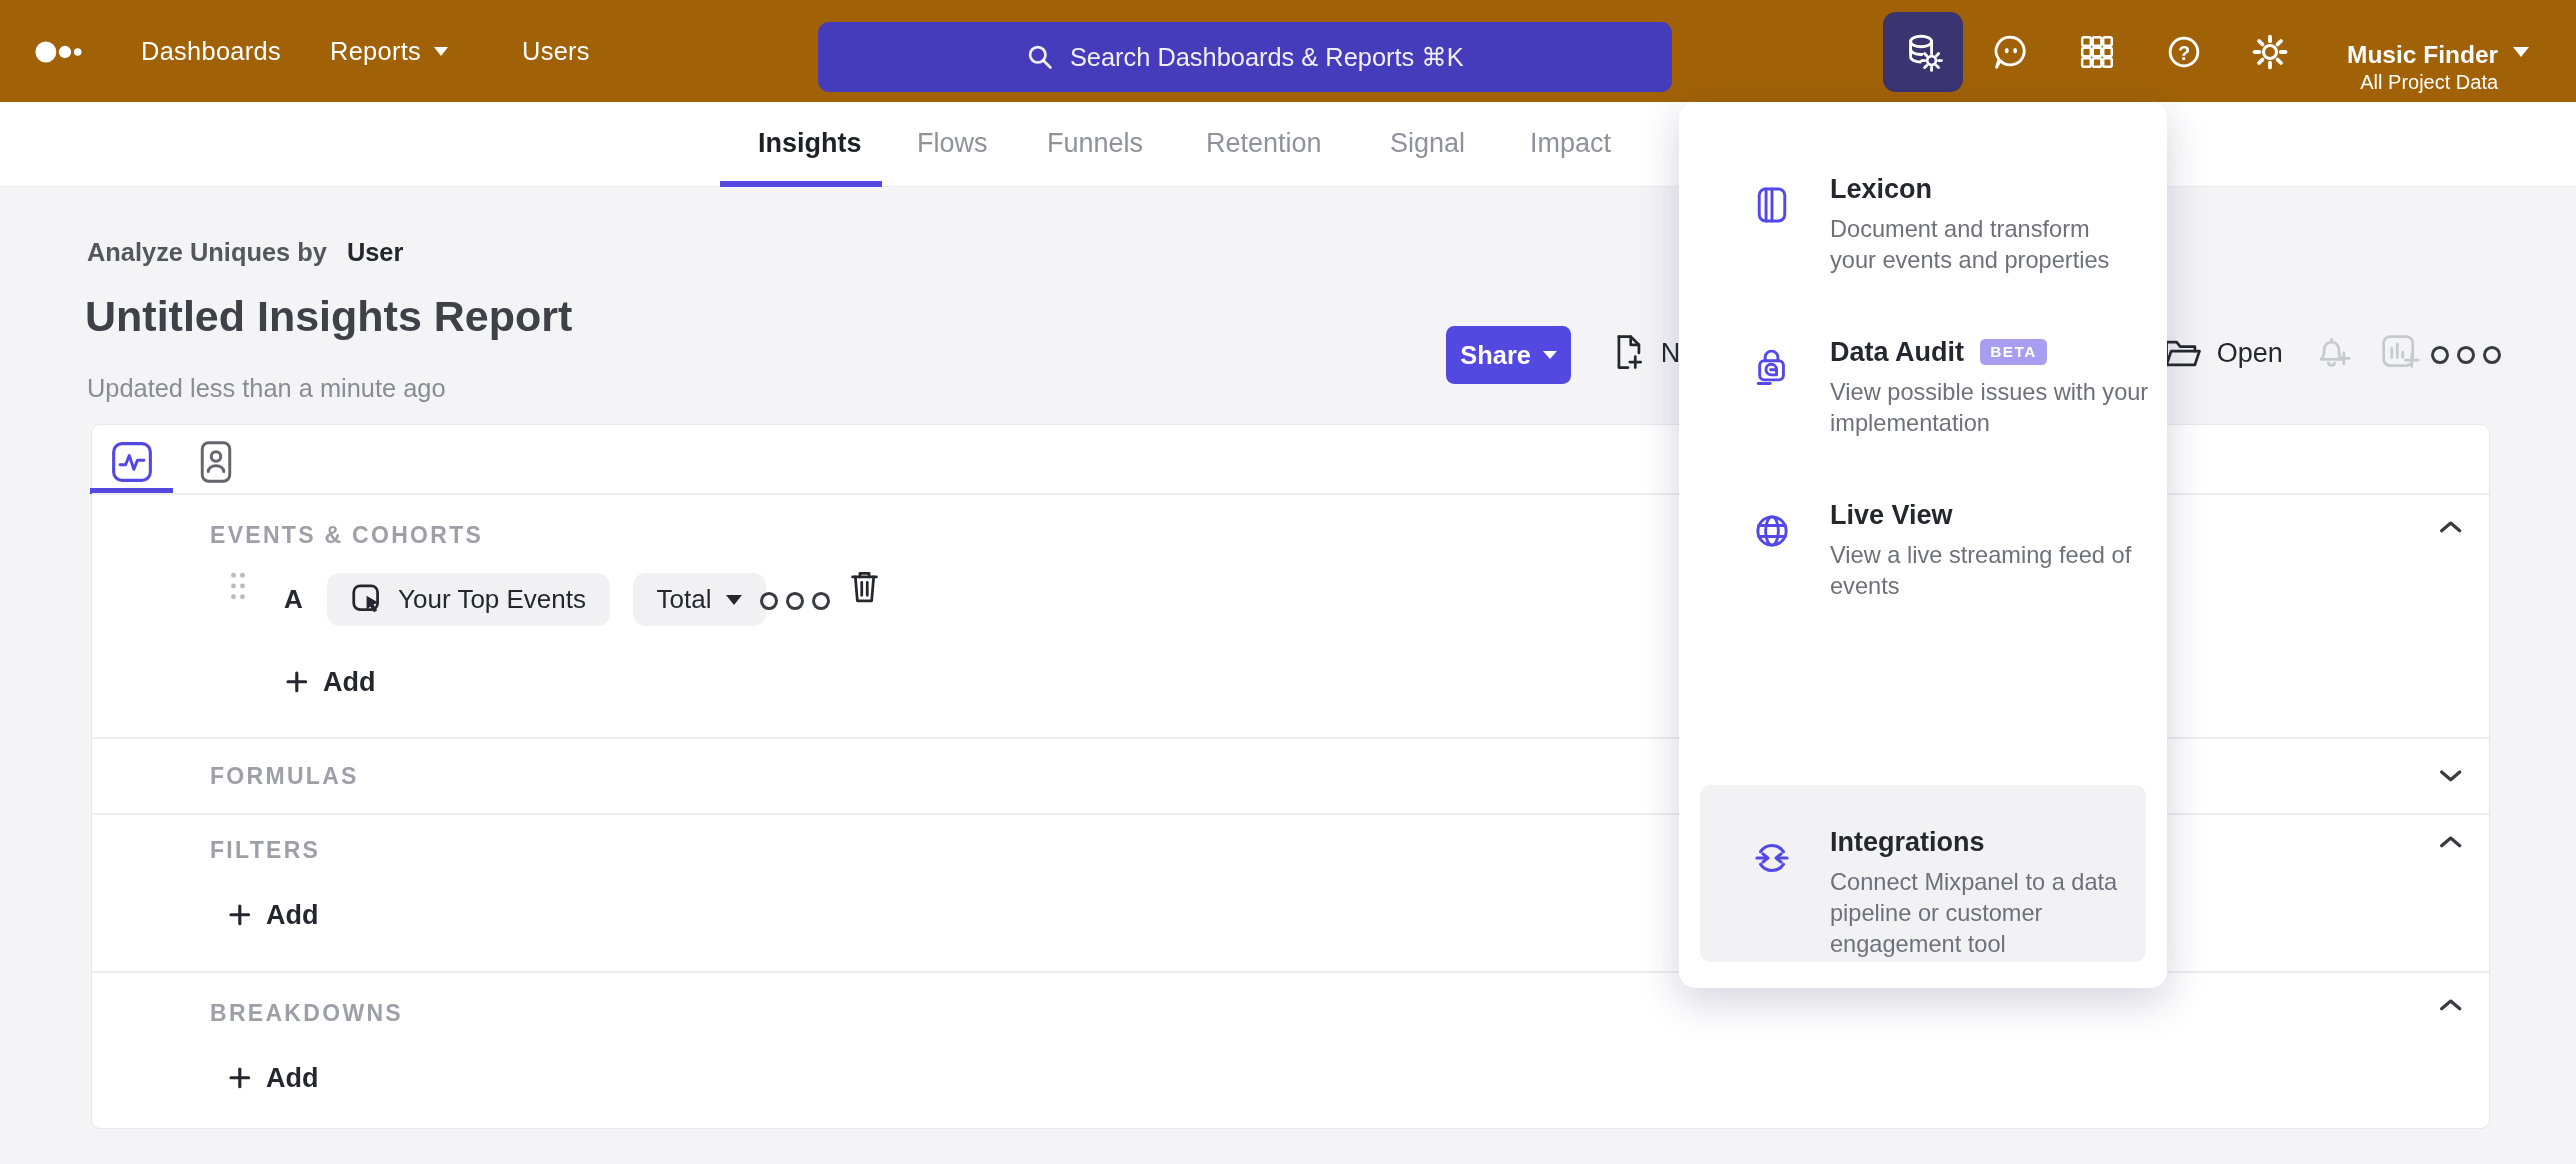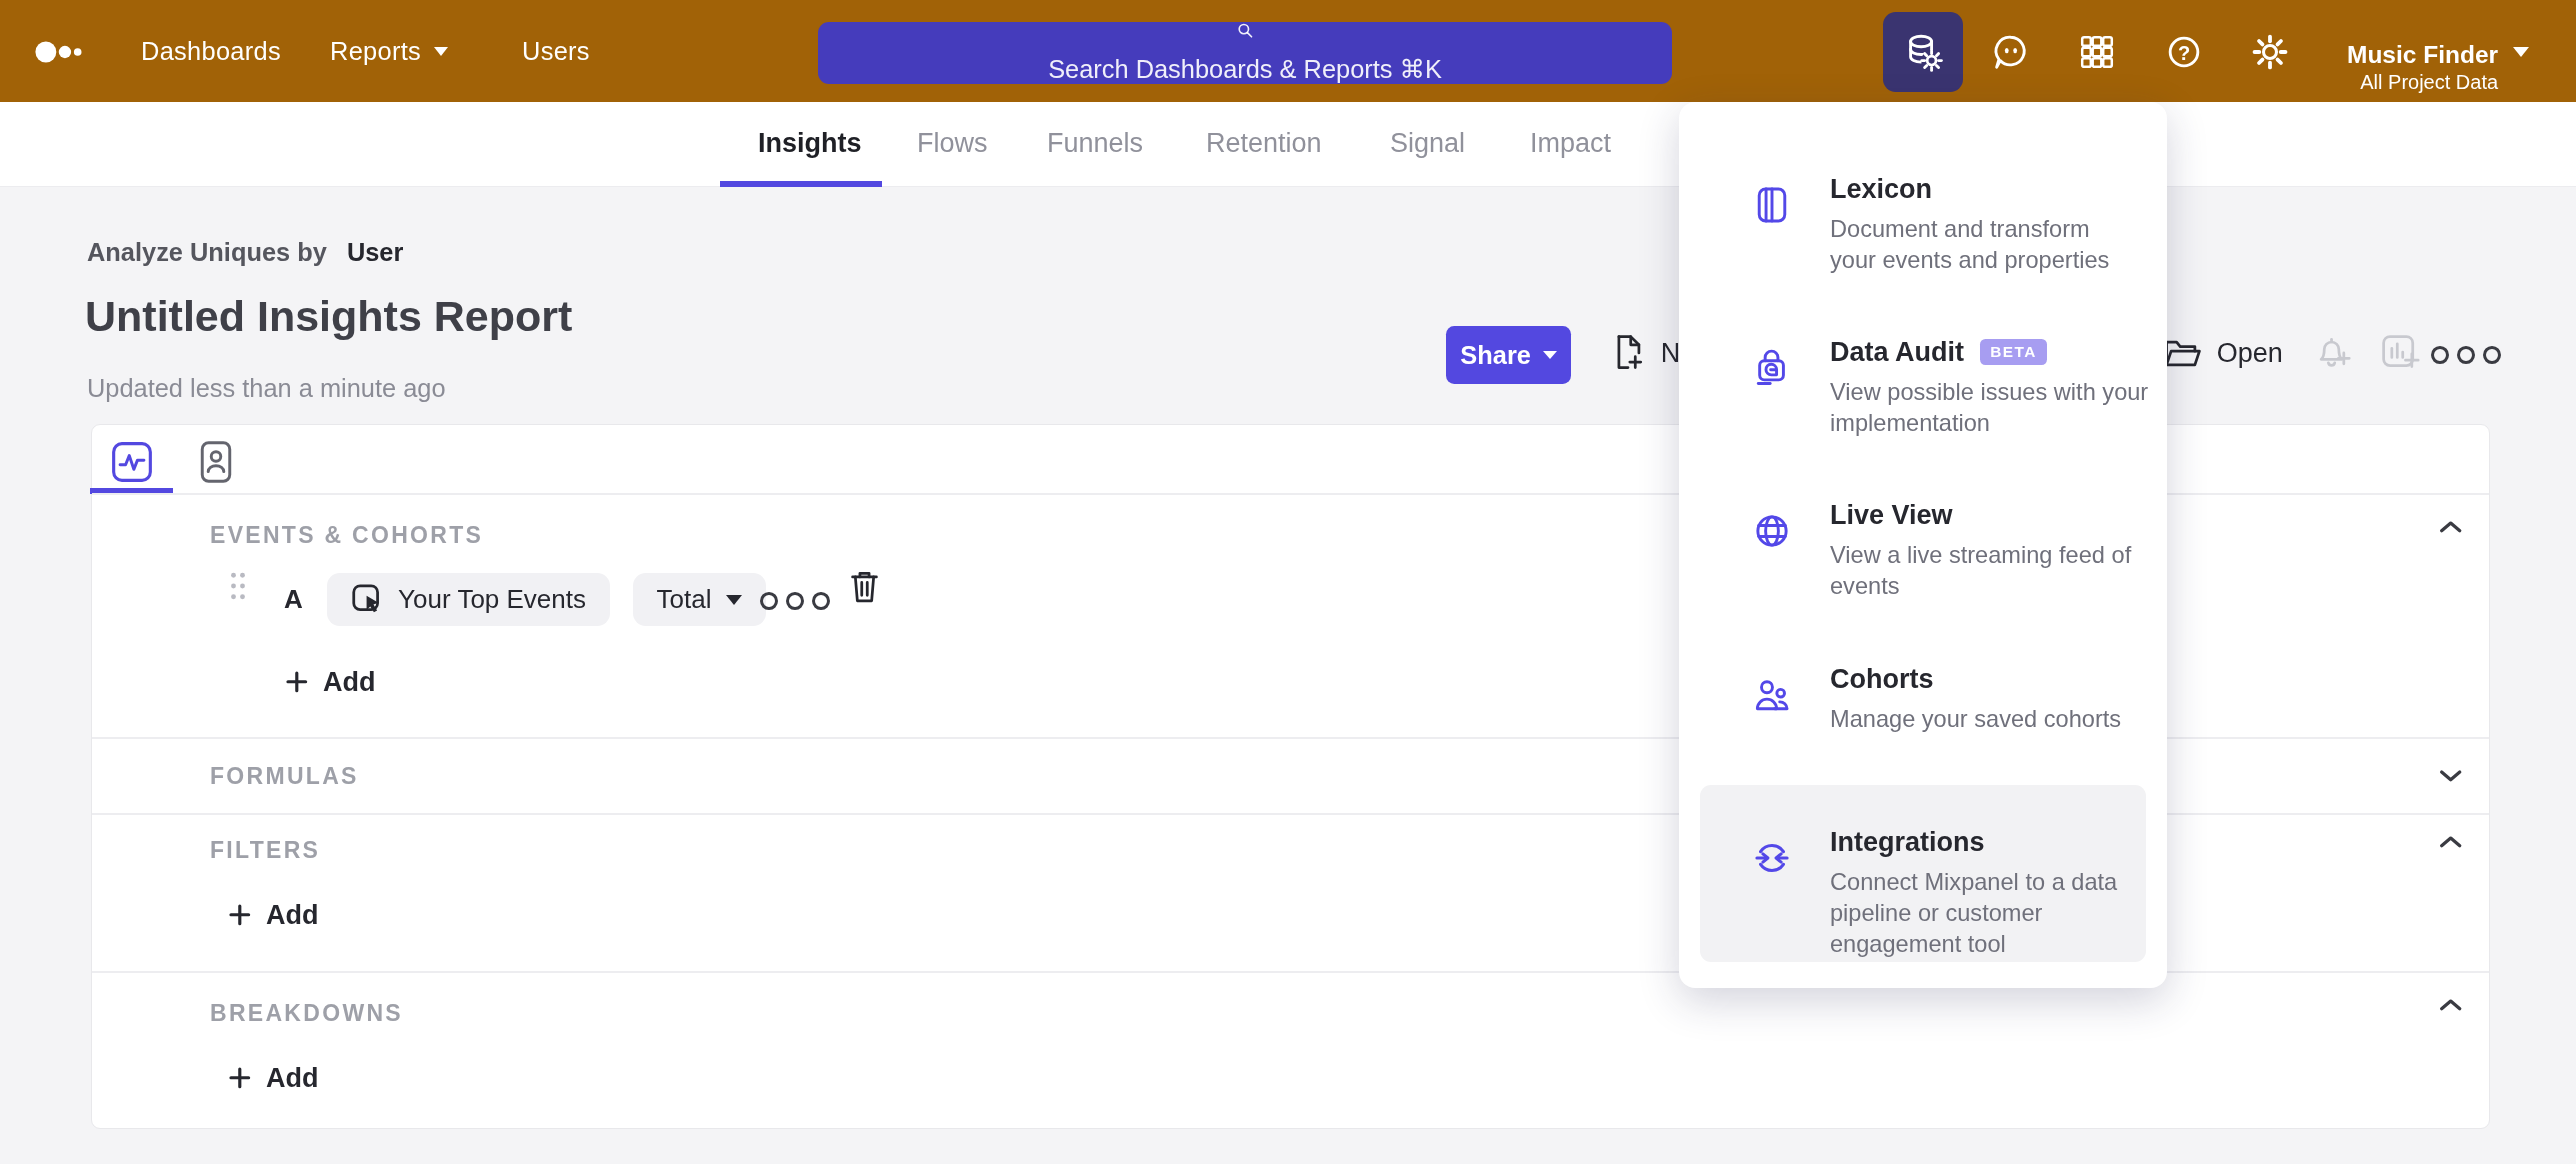--- a/index.html
+++ b/index.html
@@ -6,22 +6,22 @@
   .stage{position:relative;width:2576px;height:1165px;overflow:hidden;
          font-family:"Liberation Sans",sans-serif;background:#F4F4F6;}
   .abs{position:absolute;}
   
   .nav{position:absolute;left:0;top:0;width:2576px;height:102px;background:#a16207;}
   .nav-link{position:absolute;top:0;height:102px;display:flex;align-items:center;
             color:#FFFFFF;font-size:25.4px;font-weight:500;letter-spacing:0.3px;cursor:pointer;}
   .caret{width:0;height:0;border-left:8.2px solid transparent;border-right:8.2px solid transparent;
          border-top:10px solid #fff;display:inline-block;}
   .caret.small{border-left-width:7.3px;border-right-width:7.3px;border-top-width:9px;}
-  .searchbox{position:absolute;left:818px;top:22px;width:854px;height:62px;background:#453CBC;
-             border-radius:11px;display:flex;align-items:center;justify-content:center;gap:14.5px;cursor:text;flex-direction:column;}
+  .searchbox{position:absolute;left:818px;top:22px;width:854px;height:70px;background:#453CBC;
+             border-radius:11px;display:flex;align-items:center;justify-content:center;gap:14.5px;cursor:text;}
   .search-ph{color:rgba(255,255,255,.92);font-size:25.4px;}
   .nav-iconbtn{position:absolute;top:11.8px;width:80px;height:80px;display:flex;align-items:center;
                justify-content:center;border-radius:12.7px;cursor:pointer;}
   .nav-iconbtn.active{background:#3A3470;}
   .project{position:absolute;left:2347px;top:16px;height:102px;display:flex;flex-direction:column;
            justify-content:center;cursor:pointer;}
   .project .pname{color:#fff;font-size:24.5px;font-weight:700;line-height:31px;}
   .project .pscope{color:#fff;font-size:20px;font-weight:400;line-height:25.4px;text-align:right;}
   .project-caret{position:absolute;left:2513px;top:47px;}
   
@@ -367,35 +367,20 @@
       <div class="mtitle-row">
           <span class="mtitle">Live View</span>
         </div>
       <div class="mdesc">
         <div>View a live streaming feed of</div>
         <div>events</div>
 
       </div>
     </div>
 
-    <div class="mitem" style="top:560px">
-      <svg class="micon" width="42" height="42" viewBox="0 0 46 46" fill="none" stroke="#5348E8" stroke-width="3.2" stroke-linecap="round">
-        <circle cx="17.5" cy="14.5" r="6"></circle>
-        <path d="M7 38 a10.5 10.5 0 0 1 21 0 z" stroke-linejoin="round"></path>
-        <circle cx="32.5" cy="21" r="4.2"></circle>
-        <path d="M26 38 h13.5 a7.8 7.8 0 0 0 -8 -7.5" stroke-linejoin="round"></path>
-      </svg>
-      <div class="mtitle-row">
-          <span class="mtitle">Cohorts</span>
-        </div>
-      <div class="mdesc">
-        <div>Manage your saved cohorts</div>
-
-      </div>
-    </div>
 
     <div class="mitem" style="top:723px">
       <svg class="micon" width="42" height="42" viewBox="0 0 46 46" fill="none" stroke="#5348E8" stroke-width="3.4" stroke-linecap="round" stroke-linejoin="round">
         <path d="M10.5 16 A15 15 0 0 1 35.5 16"></path>
         <path d="M35.5 30 A15 15 0 0 1 10.5 30"></path>
         <path d="M6.5 23 H17"></path>
           <path d="M13 18.5 L18.5 23 13 27.5"></path>
         <path d="M39.5 23 H29"></path>
           <path d="M33 18.5 L27.5 23 33 27.5"></path>
       </svg>

